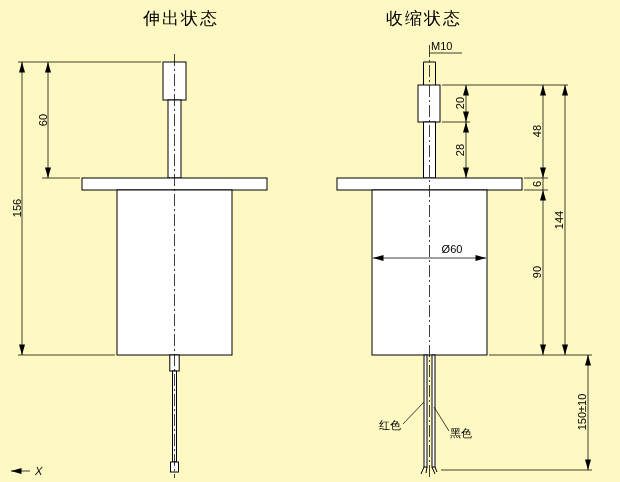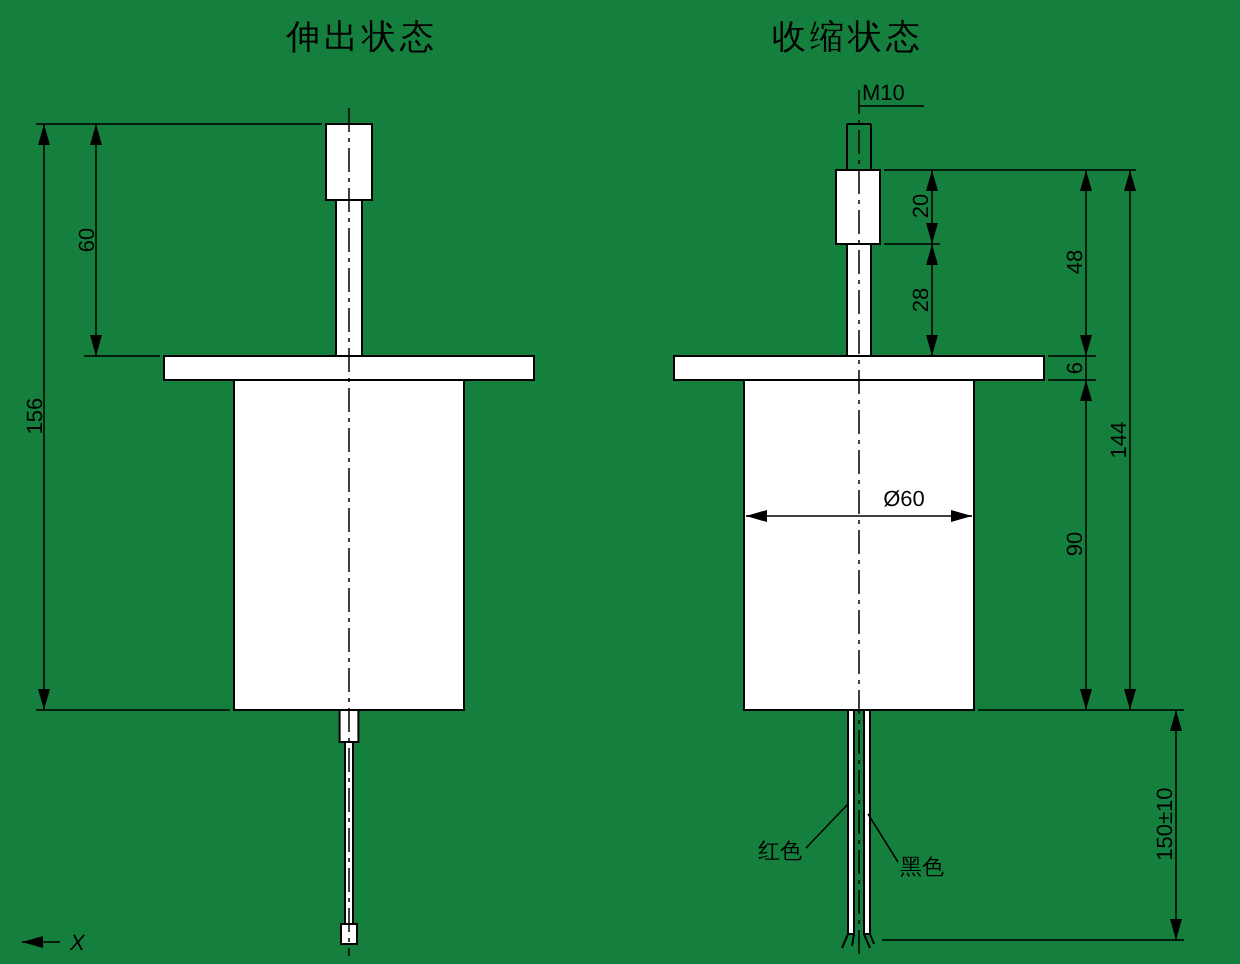--- a/index.html
+++ b/index.html
@@ -1,16 +1,16 @@
 <!DOCTYPE html>
 <html><head>
 <meta charset="utf-8">
 <style>
   html,body{margin:0;padding:0;background:#fff;}
-  #stage{position:relative;width:620px;height:482px;background:#15803d;overflow:hidden;
+  #stage{position:relative;width:620px;height:482px;background:#fef9c3;overflow:hidden;
          font-family:"Liberation Sans",sans-serif;}
   svg{display:block;}
   .shape{fill:#ffffff;stroke:#000000;stroke-width:1;}
   .sl{stroke:#000000;stroke-width:1;fill:none;}
   .dim{stroke:#000000;stroke-width:0.75;fill:none;}
   .ext{stroke:#000000;stroke-width:0.75;fill:none;}
   .leader{stroke:#000000;stroke-width:0.75;fill:none;}
   .cl{stroke:#000000;stroke-width:0.75;fill:none;stroke-dasharray:12 3 2 3;}
   text{fill:#000000;font-family:"Liberation Sans",sans-serif;font-size:11px;}
   .title{font-size:17px;letter-spacing:2px;}

